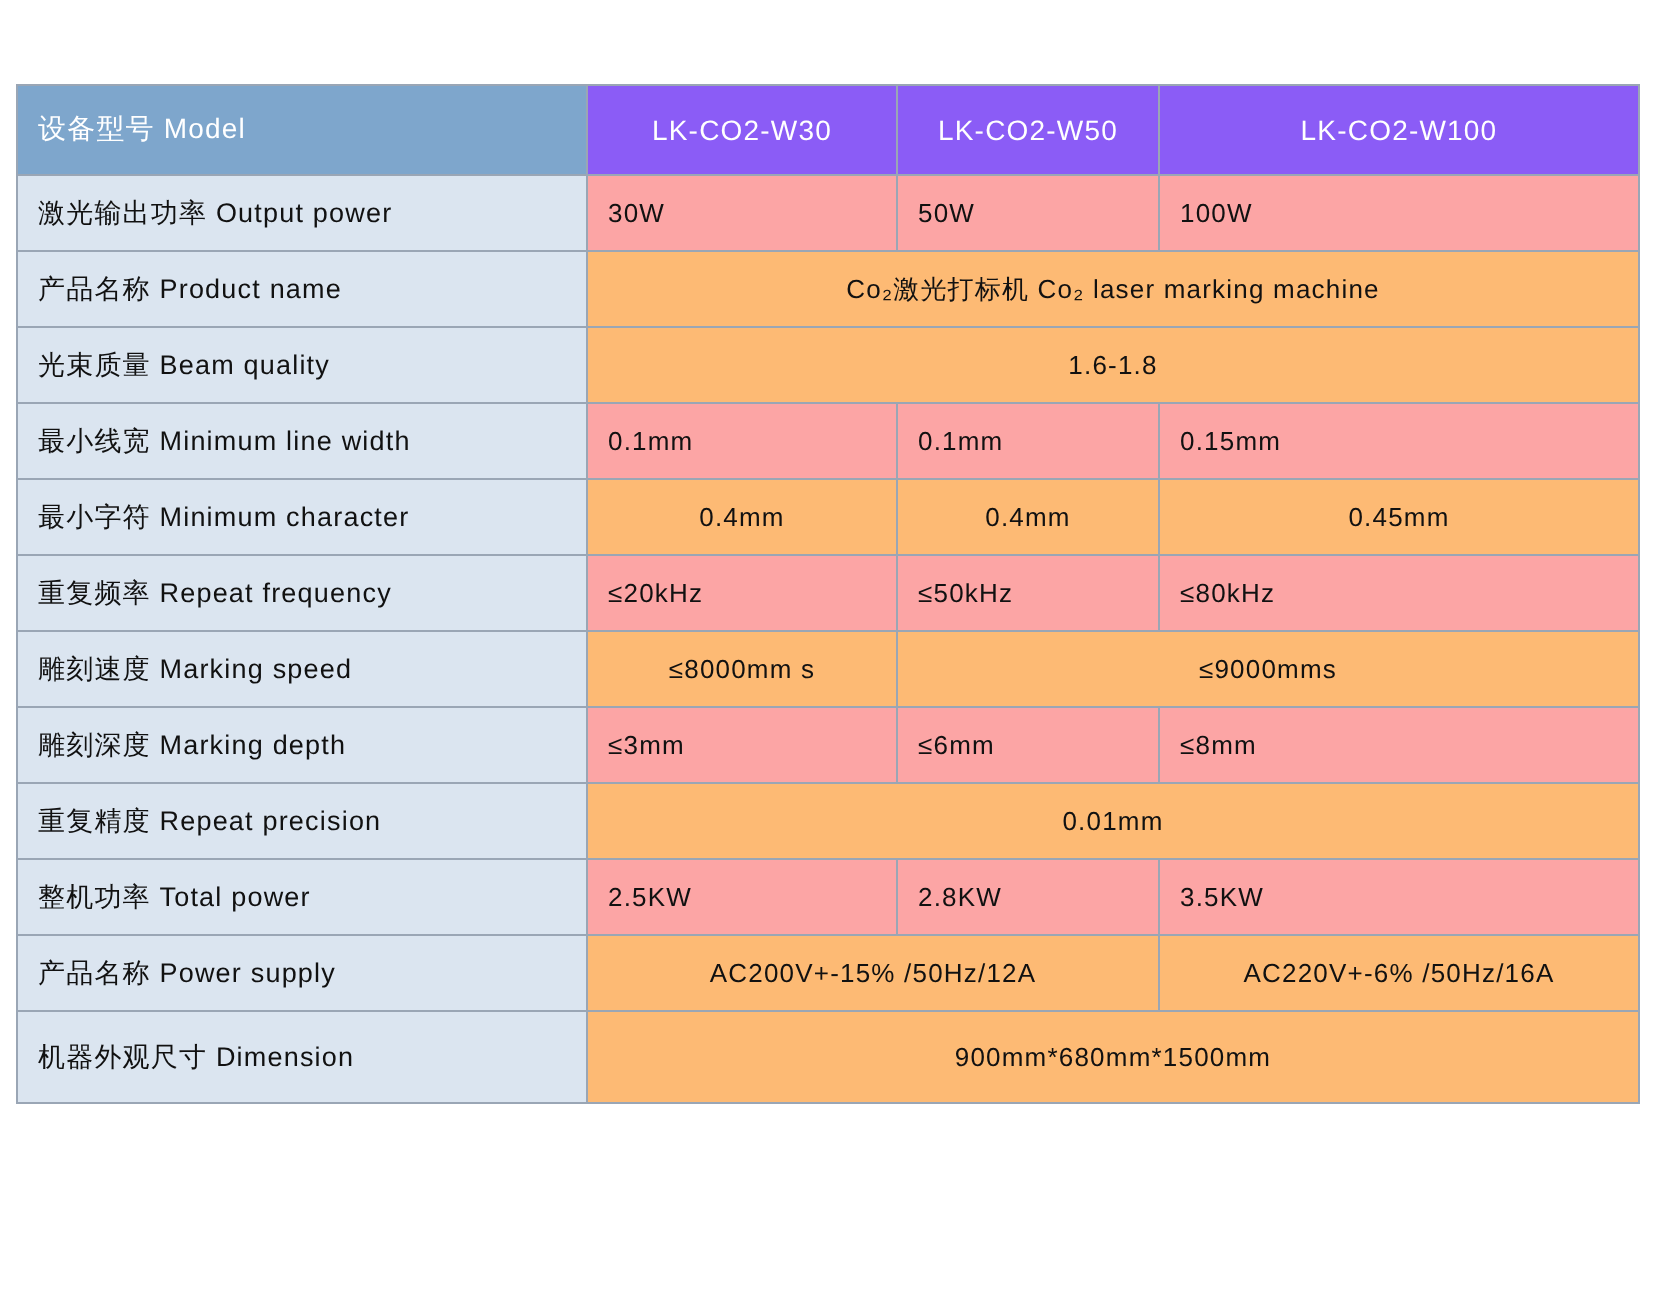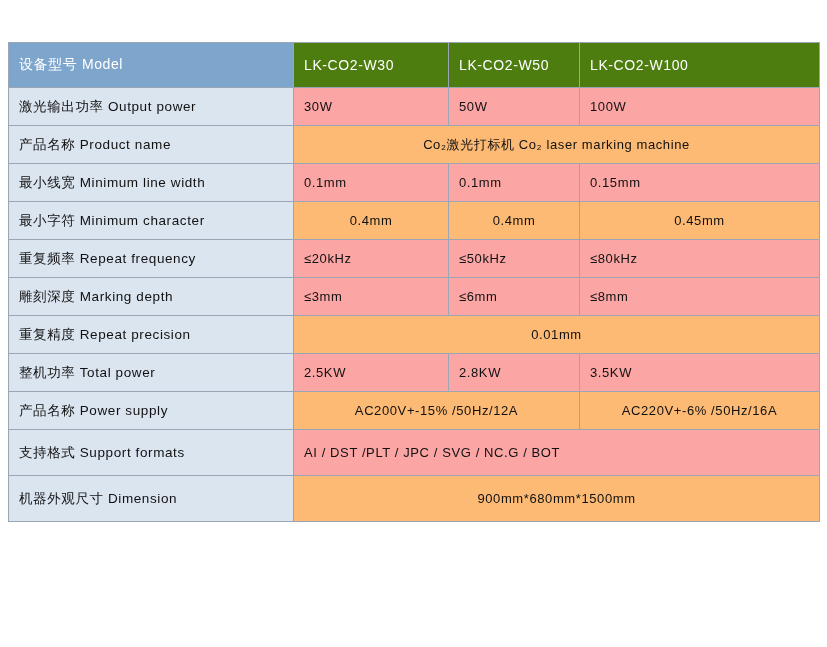--- a/index.html
+++ b/index.html
@@ -45,25 +45,26 @@
     font-size: 13.5px;
   }
   td.val {
     text-align: center;
     background: #fdba74;
   }
   td.val-tint {
     background: #fca5a5;
   }
   tr.header td {
-    background: #4d7c0f;
+    background: #8b5cf6;
     color: #ffffff;
     font-weight: normal;
     height: 44px;
     font-size: 14px;
+    text-align: center;
   }
   tr.header td.label {
     text-align: left;
     background: #7ea6cc;
   }
   tr.tall td { height: 45px; }
   .nowrap { white-space: nowrap; }
 </style>
 </head>
 <body>
@@ -90,20 +91,24 @@
         <td class="val-tint">50W</td>
         <td class="val-tint">100W</td>
       </tr>
 
       <tr>
         <td class="label">产品名称 Product name</td>
         <td class="val" colspan="3">Co₂激光打标机 Co₂ laser marking machine</td>
       </tr>
 
 
+      <tr>
+        <td class="label">光束质量 Beam quality</td>
+        <td class="val" colspan="3">1.6-1.8</td>
+      </tr>
 
       <tr>
         <td class="label">最小线宽 Minimum line width</td>
         <td class="val-tint">0.1mm</td>
         <td class="val-tint">0.1mm</td>
         <td class="val-tint">0.15mm</td>
       </tr>
 
       <tr>
         <td class="label">最小字符 Minimum character</td>
@@ -112,20 +117,25 @@
         <td class="val">0.45mm</td>
       </tr>
 
       <tr>
         <td class="label">重复频率 Repeat frequency</td>
         <td class="val-tint">≤20kHz</td>
         <td class="val-tint">≤50kHz</td>
         <td class="val-tint">≤80kHz</td>
       </tr>
 
+      <tr>
+        <td class="label">雕刻速度 Marking speed</td>
+        <td class="val">≤8000mm s</td>
+        <td class="val" colspan="2">≤9000mms</td>
+      </tr>
 
       <tr>
         <td class="label">雕刻深度 Marking depth</td>
         <td class="val-tint">≤3mm</td>
         <td class="val-tint">≤6mm</td>
         <td class="val-tint">≤8mm</td>
       </tr>
 
       <tr>
         <td class="label">重复精度 Repeat precision</td>
@@ -138,24 +148,20 @@
         <td class="val-tint">2.8KW</td>
         <td class="val-tint">3.5KW</td>
       </tr>
 
       <tr>
         <td class="label">产品名称 Power supply</td>
         <td class="val nowrap" colspan="2">AC200V+-15% /50Hz/12A</td>
         <td class="val nowrap">AC220V+-6% /50Hz/16A</td>
       </tr>
 
-      <tr class="tall">
-        <td class="label">支持格式 Support formats</td>
-        <td class="val-tint" colspan="3">AI / DST /PLT / JPC / SVG / NC.G / BOT</td>
-      </tr>
 
       <tr class="tall">
         <td class="label">机器外观尺寸 Dimension</td>
         <td class="val" colspan="3">900mm*680mm*1500mm</td>
       </tr>
     </tbody>
   </table>
 </div>
 
 </body></html>

